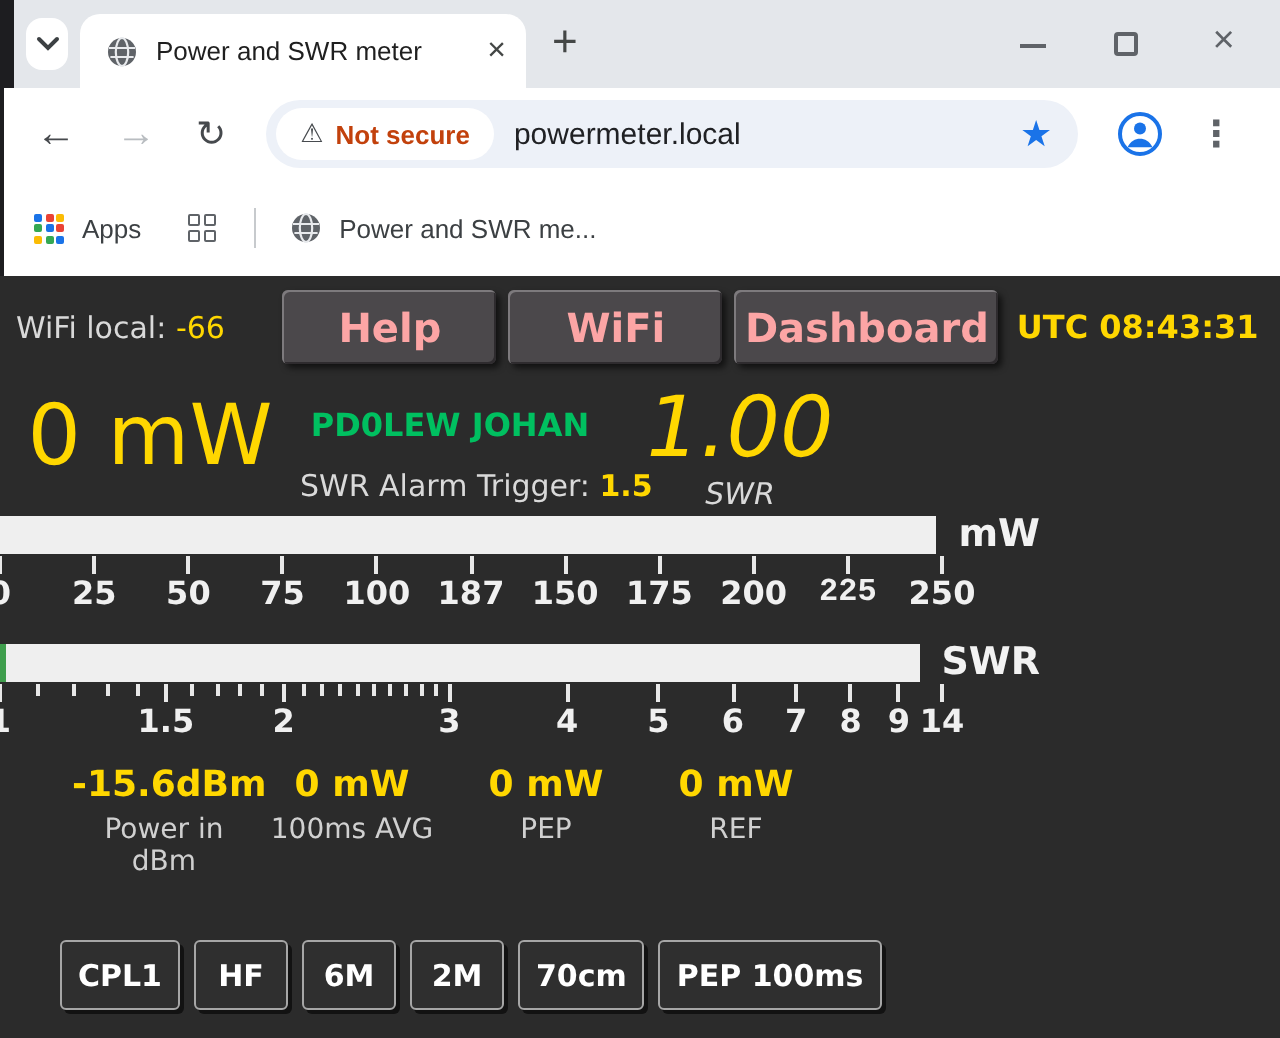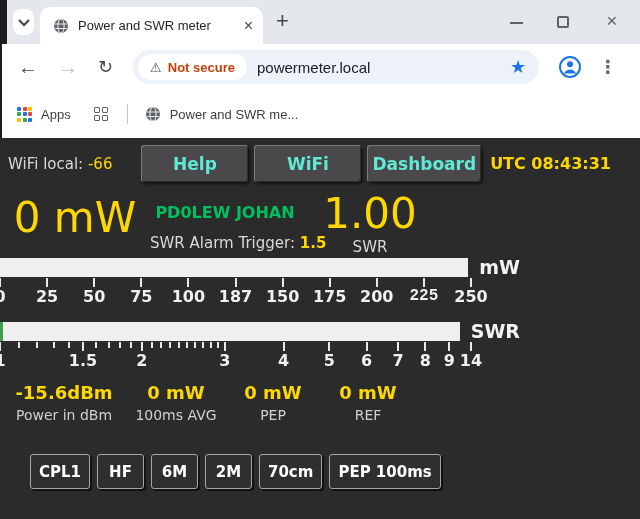--- a/index.html
+++ b/index.html
@@ -49,54 +49,54 @@
   .squares-icon { margin-left:23px; display:grid; grid-template-columns:repeat(2,6px); grid-template-rows:repeat(2,6px); gap:2px; }
   .squares-icon i { display:block; width:6px; height:6px; border:1.5px solid #5f6368; border-radius:1px; }
   .bm-divider { margin-left:19px; width:1px; height:20px; background:#c7cacd; }
   .bm-globe { margin-left:17px; width:16px; height:16px; }
 
   
   .content { background:#2b2b2b; height:381px; color:#d9d9d9; padding-top:7px; }
   .hdr-row { display:flex; align-items:center; height:37px; }
   .wifi-sig { margin-left:8px; font-size:15px; color:#d9d9d9; }
   .wifi-val { color:#ffd700; }
-  .hdr-btn { margin-left:6px; height:37px; background:#4b484b; color:#5eead4; font-weight:bold;
-    font-size:17px; border:none; border-radius:3px; font-family:inherit;
+  .hdr-btn { margin-left:6px; height:37px; background:#4b484b; color:#fca5a5; font-weight:bold;
+    font-size:20px; border:none; border-radius:3px; font-family:inherit;
     box-shadow: inset 1px 1px 0 #7d7a7d, inset -1px -1px 0 #2e2b2e, 2px 2px 3px rgba(0,0,0,.6); }
   .btn-help { margin-left:29px; width:107px; }
   .btn-wifi { width:107px; }
   .btn-dash { padding:0 5px; }
   .utc { margin-left:9px; font-size:16px; font-weight:600; color:#ffd700; }
 
   .big-row { display:flex; margin-top:10px; height:56px; }
   .col-power { width:150px; text-align:center; font-size:42px; color:#ffd700; line-height:52px; }
   .col-mid { width:150px; text-align:center; padding-top:11px; }
   .callsign { font-size:16px; font-weight:bold; color:#00c060; white-space:nowrap; }
   .trigger { margin-top:12px; font-size:15px; color:#d9d9d9; white-space:nowrap; }
   .trigger-val { color:#ffd700; font-weight:600; }
-  .col-swr { width:140px; text-align:center; }
+  .col-swr { width:140px; text-align:center;font-style:italic; }
   .swr-big { font-size:42px; color:#ffd700; line-height:44px; }
   .swr-cap { font-size:15px; color:#d9d9d9; margin-top:2px; }
 
   .meter-block { width:520px; }
   .m1 { margin-top:8px; } .m2 { margin-top:12px; }
   .meter-row { display:flex; align-items:center; }
   .meter-track { position:relative; width:471px; height:19px; background:#efefef; overflow:hidden; }
   .meter-fill { position:absolute; left:0; top:0; height:100%; background:#3f9e4d; }
   .meter-unit { margin-left:11px; font-size:19px; font-weight:bold; color:#f2f2f2; }
   .meter-scale { position:relative; width:471px; height:30px; }
   .meter-scale .tick { position:absolute; top:0; width:2px; background:#e8e8e8; transform:translateX(-50%); }
   .meter-scale .tick.major { height:9px; }
   .meter-scale .tick.minor { height:6px; }
   .meter-scale .tick-label { position:absolute; top:9px; transform:translateX(-50%);
     font-size:16px; font-weight:bold; color:#f0f0f0; white-space:nowrap; }
 
   .readouts { display:flex; margin-top:10px; text-align:center; }
   .ro { }
-  .ro:nth-child(1){ width:128px; } .ro:nth-child(2){ width:96px; }
+  .ro:nth-child(1){ width:128px;padding-left:36px; } .ro:nth-child(2){ width:96px; }
   .ro:nth-child(3){ width:98px; } .ro:nth-child(4){ width:92px; }
   .ro-val { font-size:18px; font-weight:bold; color:#ffd700; }
   .ro-cap { margin-top:4px; font-size:14px; color:#d0d0d0; }
 
   .band-row { display:flex; margin-left:30px; margin-top:31px; gap:7px; }
   .band-btn { min-width:47px; height:35px; padding:0 8px; background:#2f2f2f; color:#fff;
     font-weight:bold; font-size:15px; font-family:inherit; border:1px solid #a6a6a6;
     border-radius:3px; box-shadow:2px 2px 0 #121212; }
 </style>
 </head>

